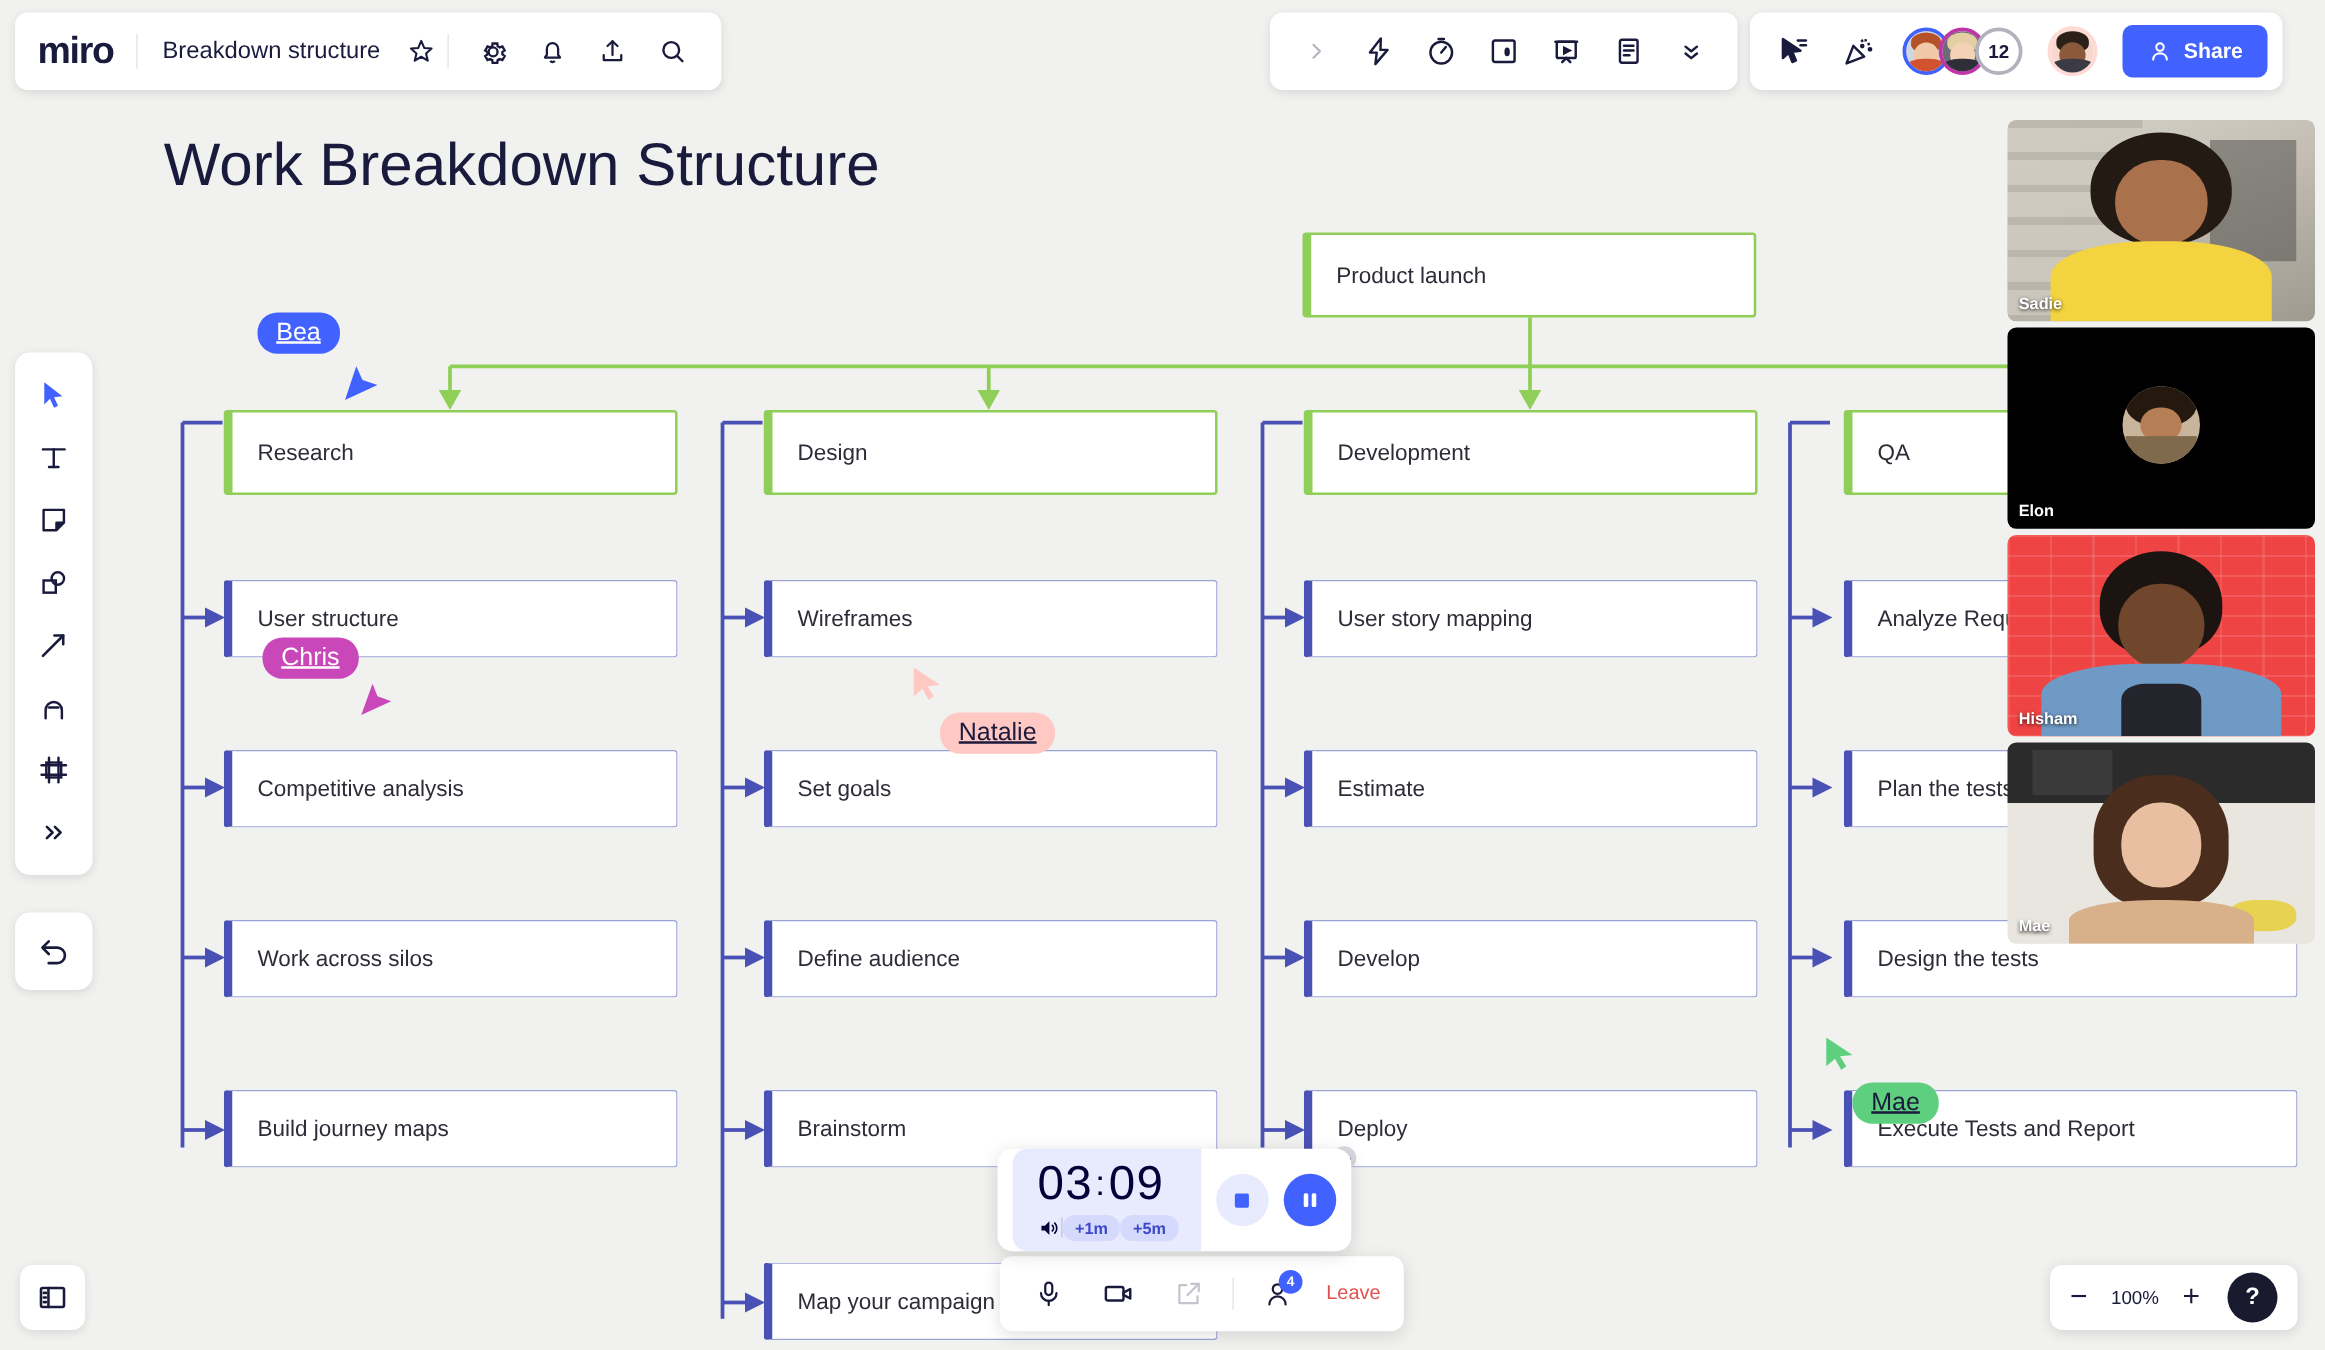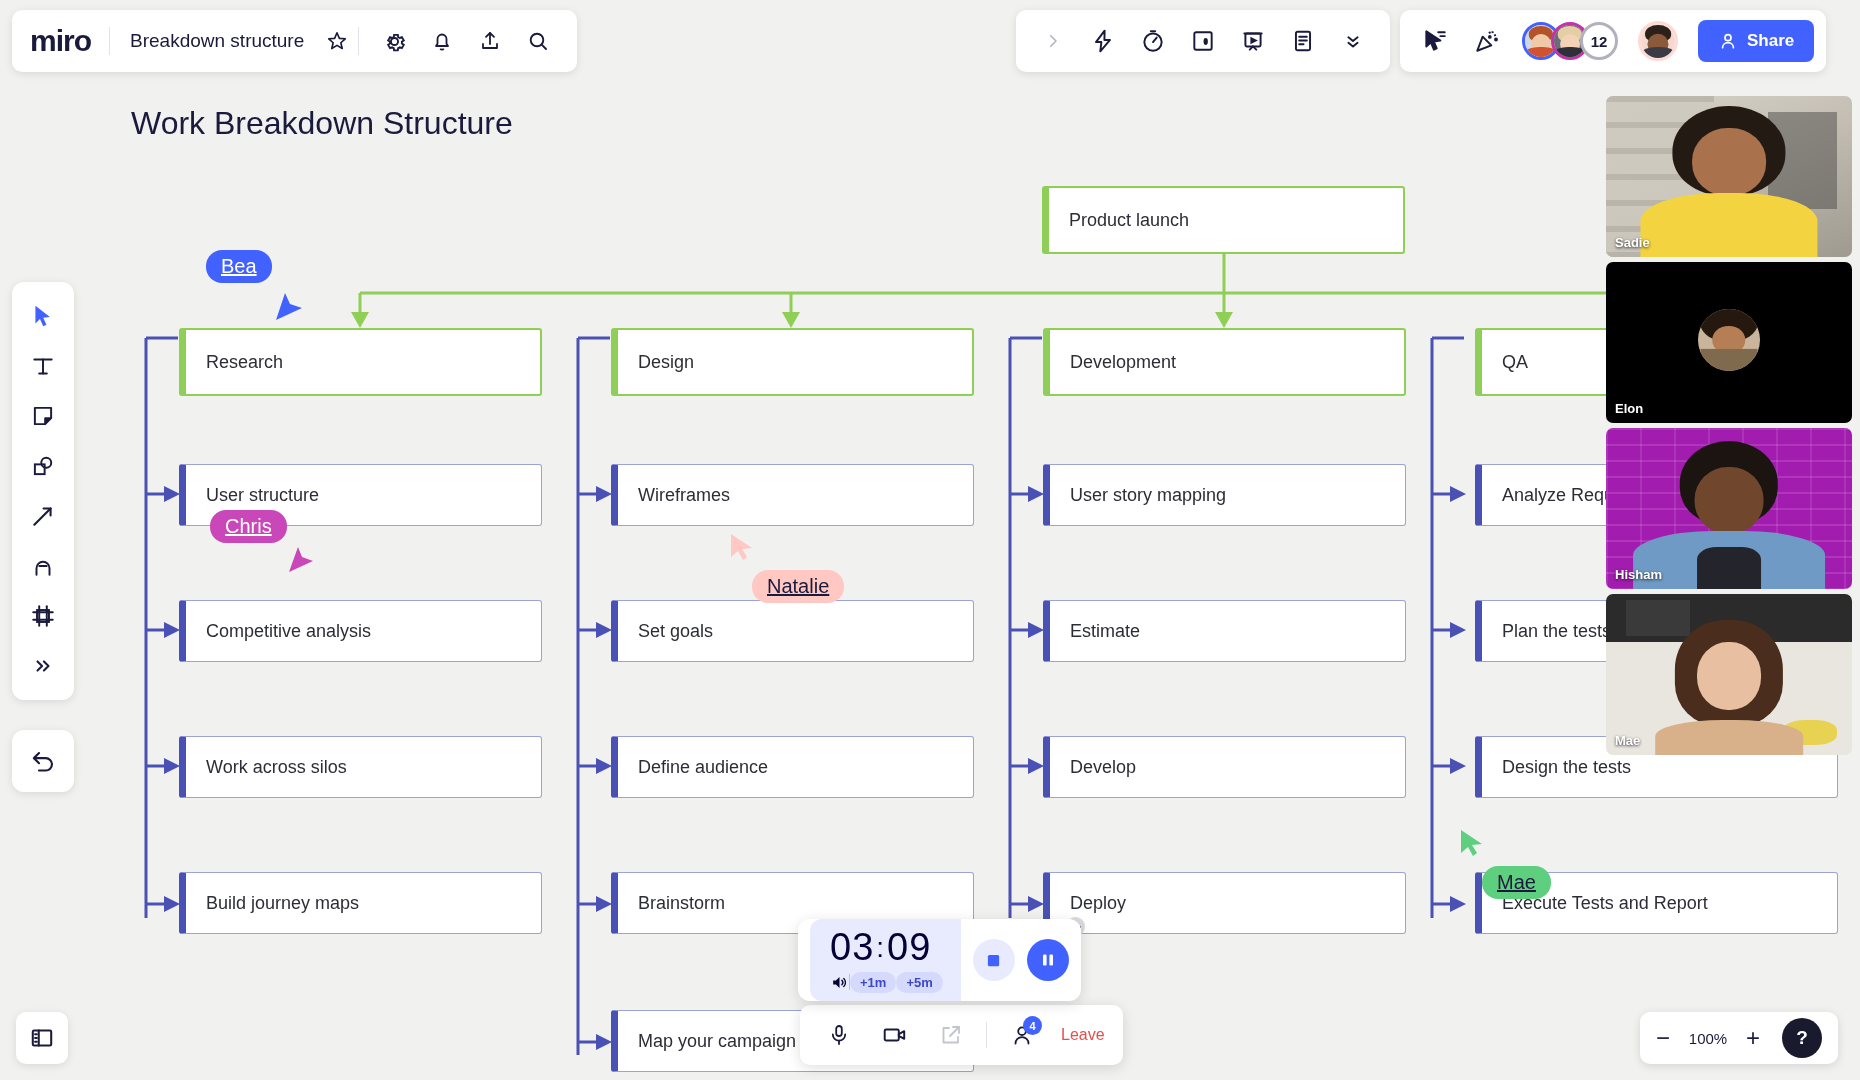--- a/index.html
+++ b/index.html
@@ -77,42 +77,42 @@
   }
   .panel-btn {
     position:absolute; left:16px; bottom: 16px; width: 52px; height: 52px;
     background:#fff; border-radius:10px; box-shadow:0 2px 8px rgba(0,0,0,.10);
     display:flex; align-items:center; justify-content:center; z-index:35; cursor:pointer;
   }
 
   
   .board-heading {
     position:absolute; left:131px; top:105px;
-    font-size: 32px; color:#1a1a3d; font-weight:400;
+    font-size: 48px; color:#1a1a3d; font-weight:400;
   }
   .card {
     position:absolute; background:#fff; border-radius: 3px;
     display:flex; align-items:center; padding-left: 20px;
     font-size: 18px; color:#2d2d38; cursor:pointer;
   }
   .card.green { border: 2px solid #8fce57; border-left: 7px solid #8fce57; }
   .card.blue  { border: 1px solid #9aa2d6; border-left: 7px solid #4a51b5; }
 
   svg.links { position:absolute; left:0; top:0; width:1860px; height:1080px; pointer-events:none; z-index:5;}
 
   
   .cursor-label {
     position:absolute; border-radius: 16px; padding: 5px 15px;
     font-size: 20px; font-weight:500; z-index: 26; white-space:nowrap;text-decoration:underline;
   }
   .cursor-arrow { position:absolute; z-index: 25; }
 
   
   .video-rail { position:absolute; right: 8px; top: 96px; width: 246px; z-index: 30; }
-  .vtile { position:relative; width: 246px; height: 161px; border-radius: 7px; overflow:hidden; margin-bottom: 5px; background:#a21caf; }
+  .vtile { position:relative; width: 246px; height: 161px; border-radius: 7px; overflow:hidden; margin-bottom: 5px; background:#ef4444; }
   .vname {
     position:absolute; left:9px; bottom:7px; color:#fff; font-size:13px; font-weight:600;
     text-shadow: 0 1px 3px rgba(0,0,0,.8);
   }
 
   
   .timer-wrap {
     position:absolute; left: 798px; top: 919px; z-index: 45;
     background:#fff; border-radius: 12px; box-shadow: 0 3px 14px rgba(0,0,0,.13);
     display:flex; align-items:center; height: 82px; padding-right: 12px; padding-left: 12px;

